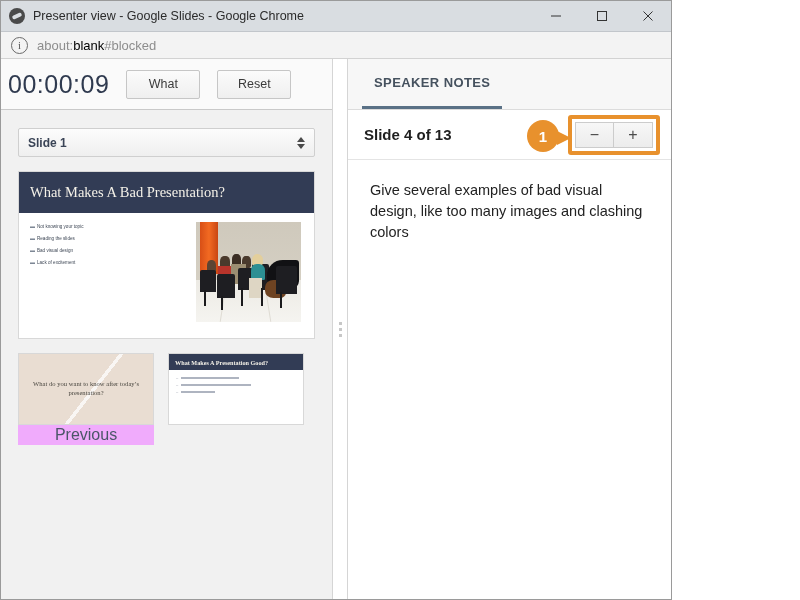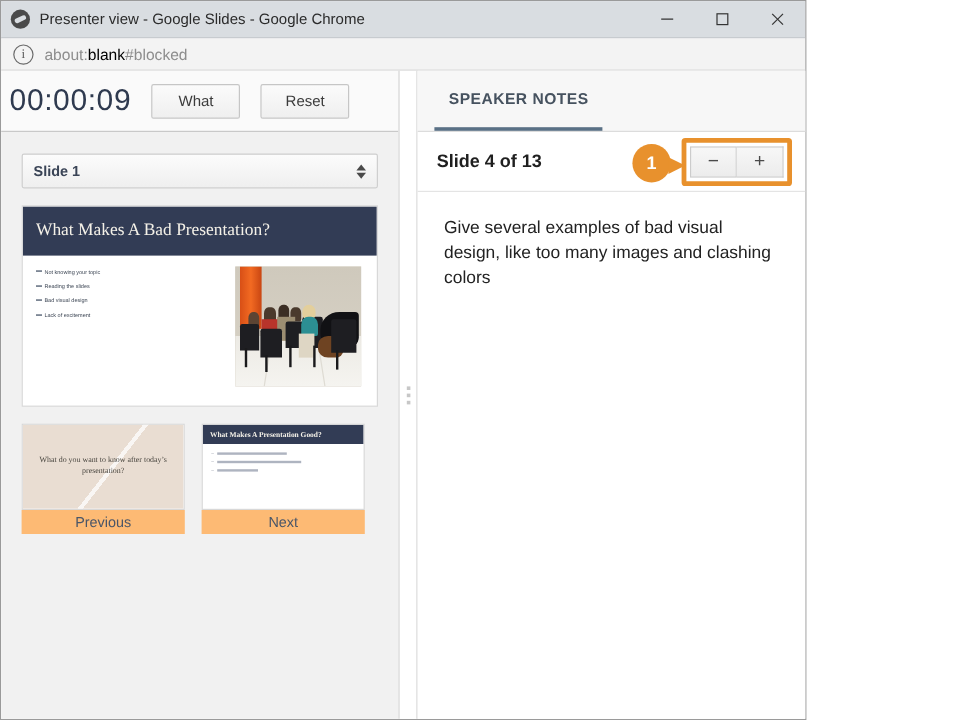--- a/index.html
+++ b/index.html
@@ -262,23 +262,23 @@
   .thumb-frame {
     height: 72px;
     border: 1px solid #d8d8d8;
     background: #ffffff;
     box-sizing: border-box;
     overflow: hidden;
     position: relative;
   }
   .thumb-label {
     height: 20px;
-    background: #fdba74;
+    background: #f0abfc;
     color: #4a5668;
-    font-size: 12px;
+    font-size: 16px;
     display: flex; align-items: center; justify-content: center;
   }
   
   .prev-inner {
     position: absolute; inset: 0;
     background: #e9ddd2;
     display: flex; align-items: center; justify-content: center;
   }
   .prev-inner::before {
     content:"";
@@ -564,21 +564,20 @@
               <div class="next-bullet">
                 <span class="next-dash">–</span>
                 <span class="next-line" style="width:70px"></span>
               </div>
               <div class="next-bullet">
                 <span class="next-dash">–</span>
                 <span class="next-line" style="width:34px"></span>
               </div>
             </div>
           </div>
-          <div class="thumb-label">Next</div>
         </div>
       </div>
 
     </div>
 
     <div class="splitter">
       <span class="grip">
           <i></i>
           <i></i>
           <i></i>

